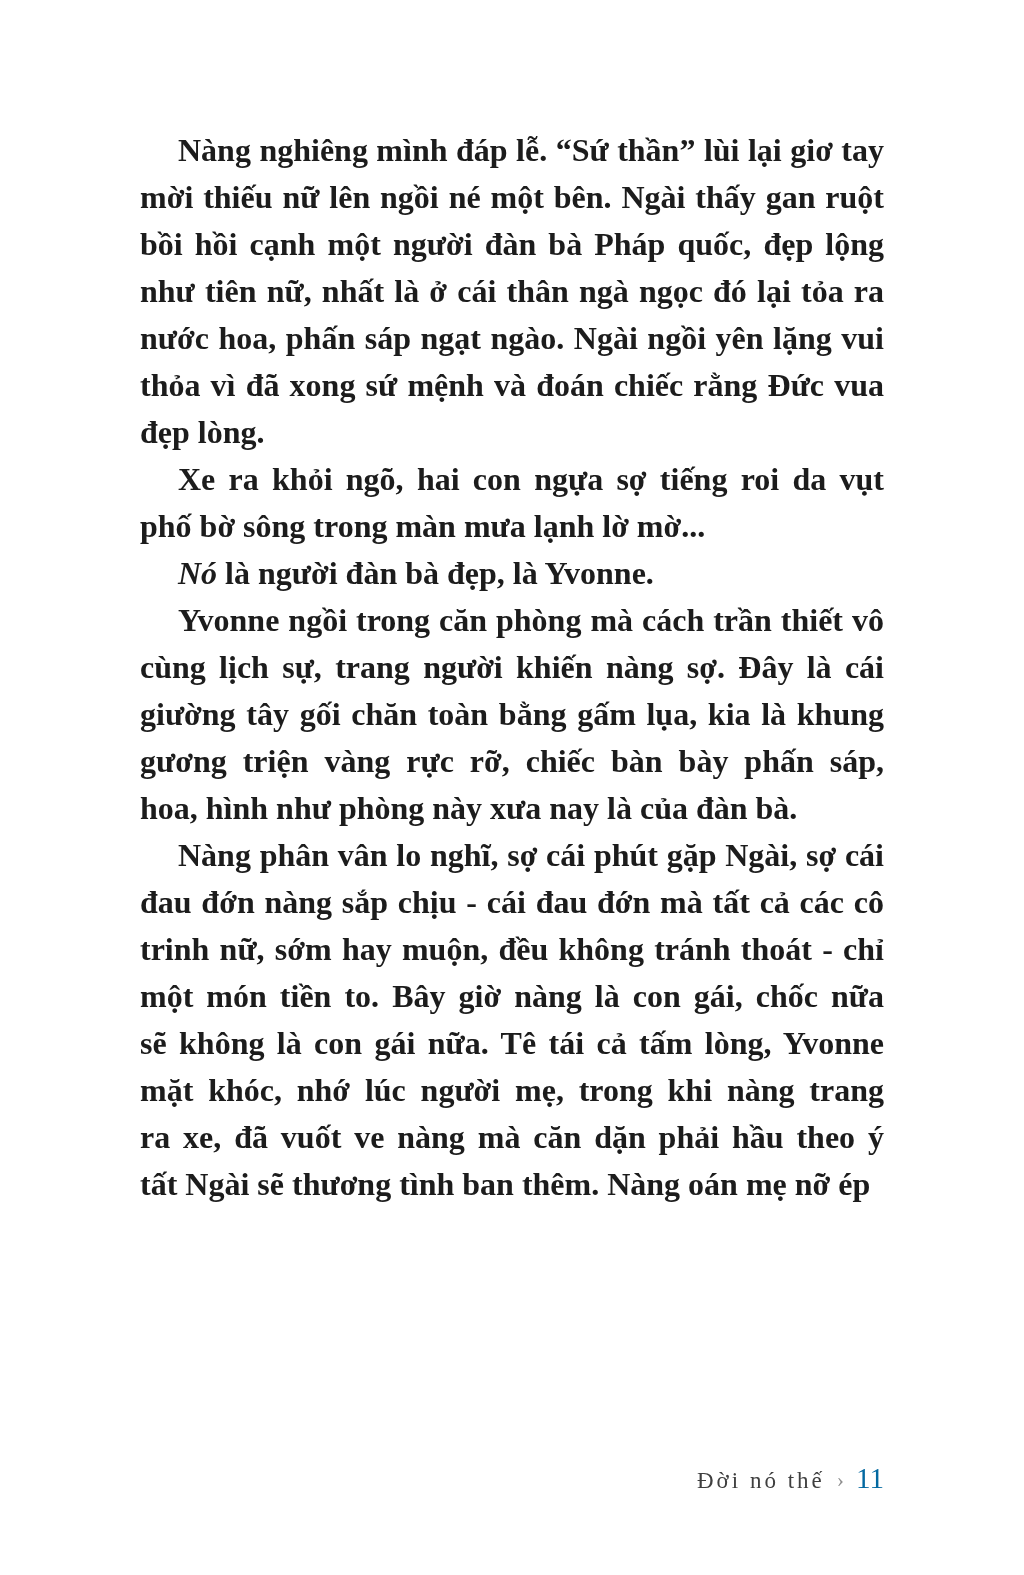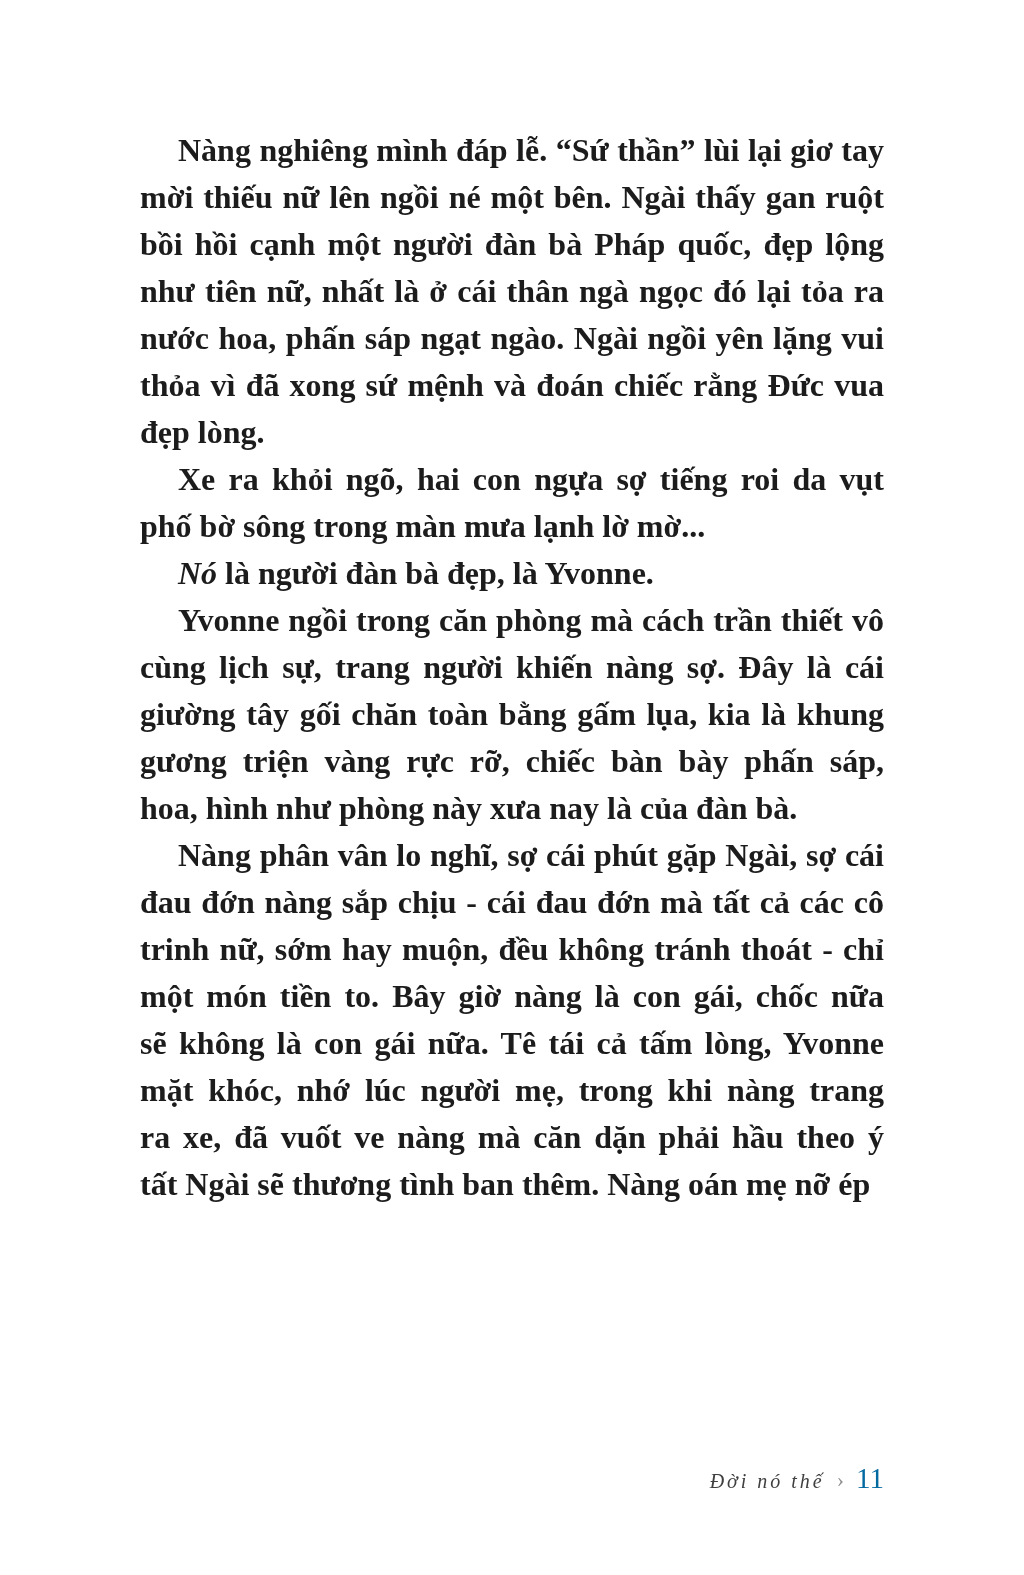--- a/index.html
+++ b/index.html
@@ -30,22 +30,21 @@
   .it { font-style: italic; }
   .page-footer {
     position: absolute;
     top: 1462px;
     right: 140px;
     display: flex;
     align-items: baseline;
     gap: 12px;
   }
   .running-title {
-    font-style: italic;
-    font-size: 20px;
+    font-size: 23px;
     letter-spacing: 3px;
     color: #3f3f3f;
   }
   .footer-sep {
     font-size: 22px;
     color: #8d8d8d;
     transform: translateY(-1px);
   }
   .page-number {
     font-size: 29px;

